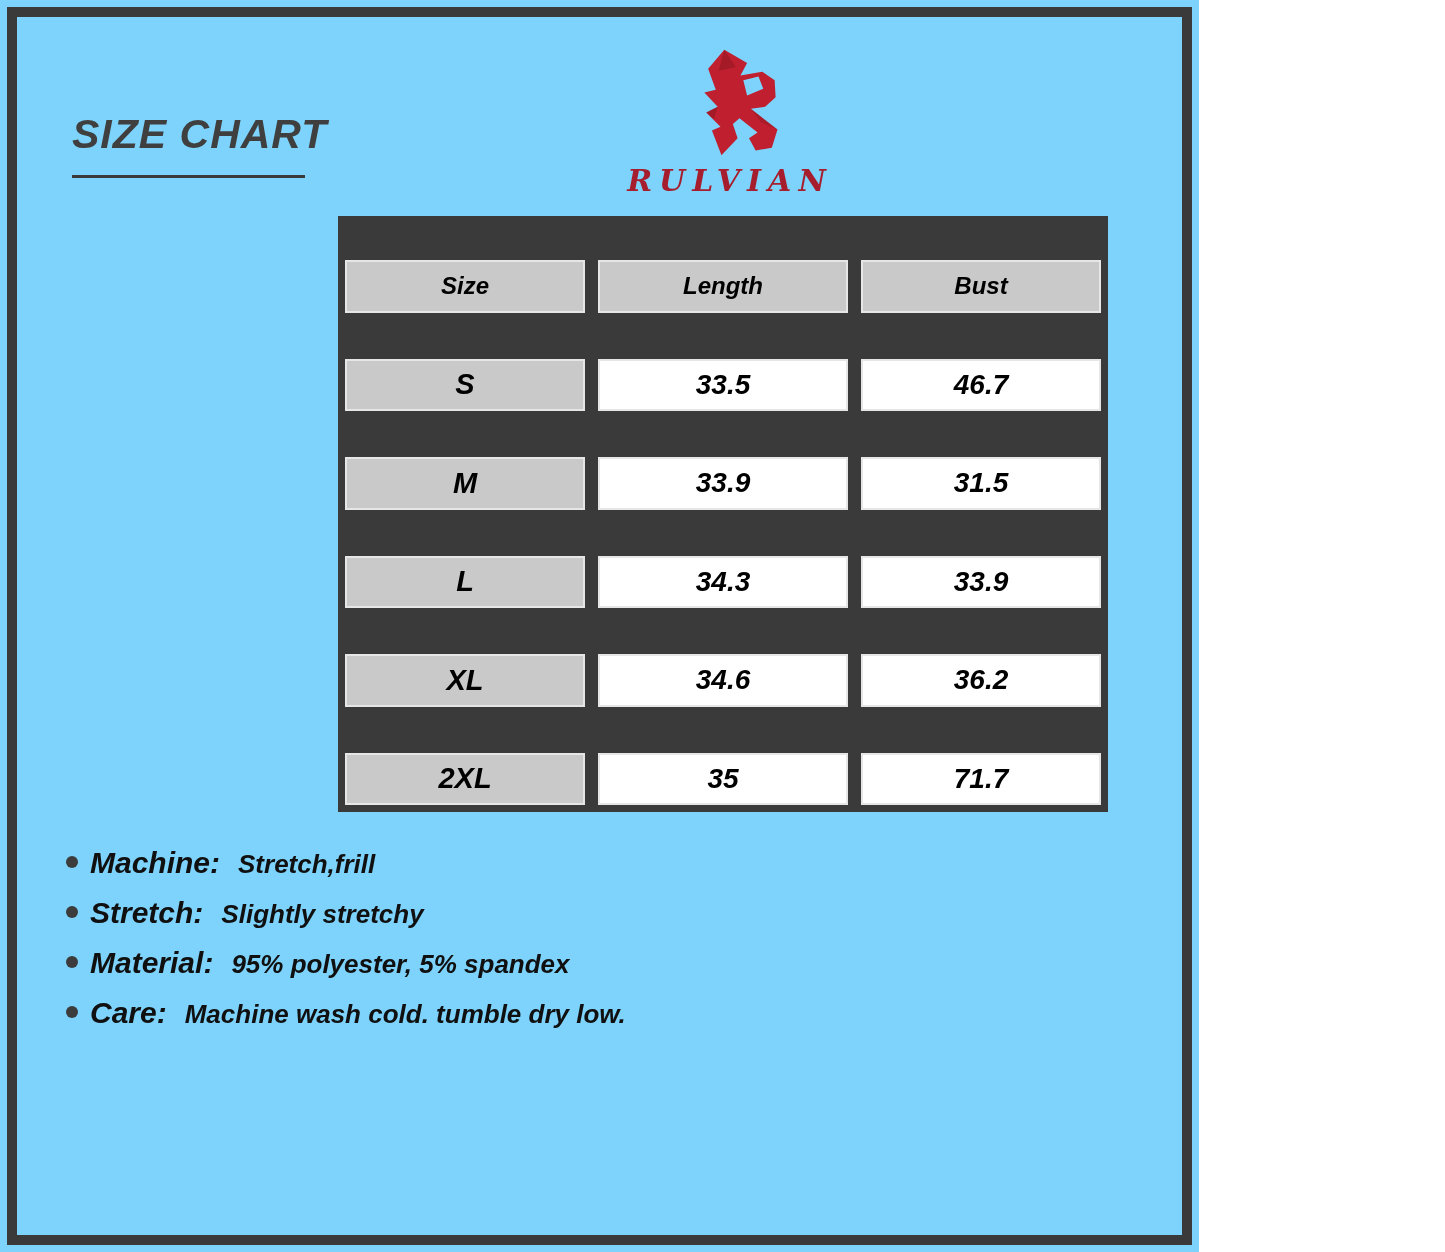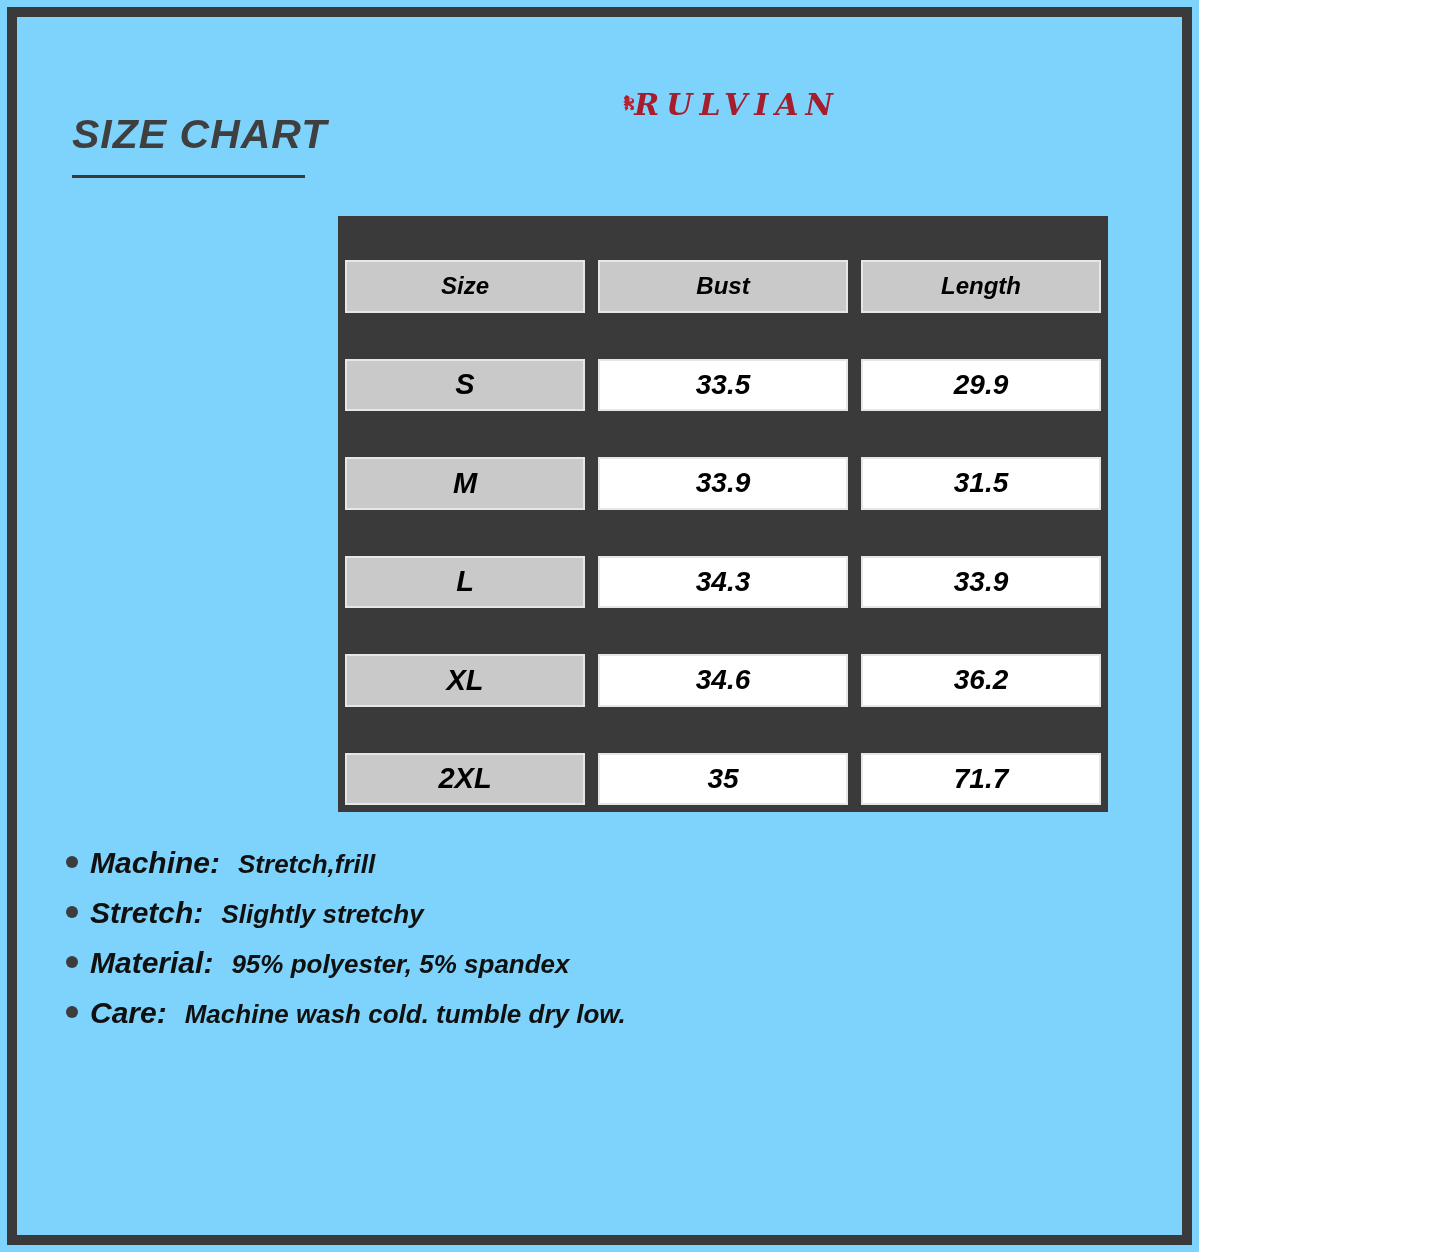--- a/index.html
+++ b/index.html
@@ -8,21 +8,21 @@
 
   
   .frame { position:absolute; inset:7px; border:10px solid #3a3a3a; pointer-events:none; }
 
   
   .title-block { position:absolute; left:72px; top:112px; }
   .page-title { font-size:41px; font-weight:bold; color:#3f3f3f; letter-spacing:1px; line-height:1.1; }
   .title-underline { margin-top:18px; width:233px; height:3px; background:#3a3a3a; }
 
   
-  .brand { position:absolute; left:620px; top:46px; width:220px; display:flex; flex-direction:row; align-items:center; }
+  .brand { position:absolute; left:620px; top:46px; width:220px; display:flex; flex-direction:column; align-items:center; }
   .brand svg { width:96px; height:114px; display:block; }
   .wordmark { margin-top:3px; font-family:"DejaVu Serif", serif; font-weight:bold; font-size:30px; letter-spacing:7px; color:#a61e2d; white-space:nowrap; }
 
   
   .size-table {
     position:absolute; left:338px; top:216px; width:770px; height:596px;
     background:#3a3a3a; padding:7px;
     display:grid; grid-template-columns:240px 250px 240px; grid-auto-rows:1fr;
     column-gap:13px; row-gap:9px;
   }
@@ -63,26 +63,26 @@
       <path fill="rgba(0,0,0,0.14)" d="M44 4 L56 22 L38 26 Z"></path>
       <path fill="rgba(0,0,0,0.14)" d="M25 70 L37 64 L33 77 Z"></path>
       <path fill="rgba(0,0,0,0.10)" d="M72 66 L100 88 L82 80 Z"></path>
     </svg>
     <div class="wordmark">RULVIAN</div>
   </div>
 
   <div class="size-table">
 
     <div class="cell gray head">Size</div>
+    <div class="cell gray head">Length</div>
     <div class="cell gray head">Bust</div>
-    <div class="cell gray head">Length</div>
 
     <div class="cell gray size-lbl">S</div>
     <div class="cell white val">33.5</div>
-    <div class="cell white val">29.9</div>
+    <div class="cell white val">46.7</div>
 
     <div class="cell gray size-lbl">M</div>
     <div class="cell white val">33.9</div>
     <div class="cell white val">31.5</div>
 
     <div class="cell gray size-lbl">L</div>
     <div class="cell white val">34.3</div>
     <div class="cell white val">33.9</div>
 
     <div class="cell gray size-lbl">XL</div>

